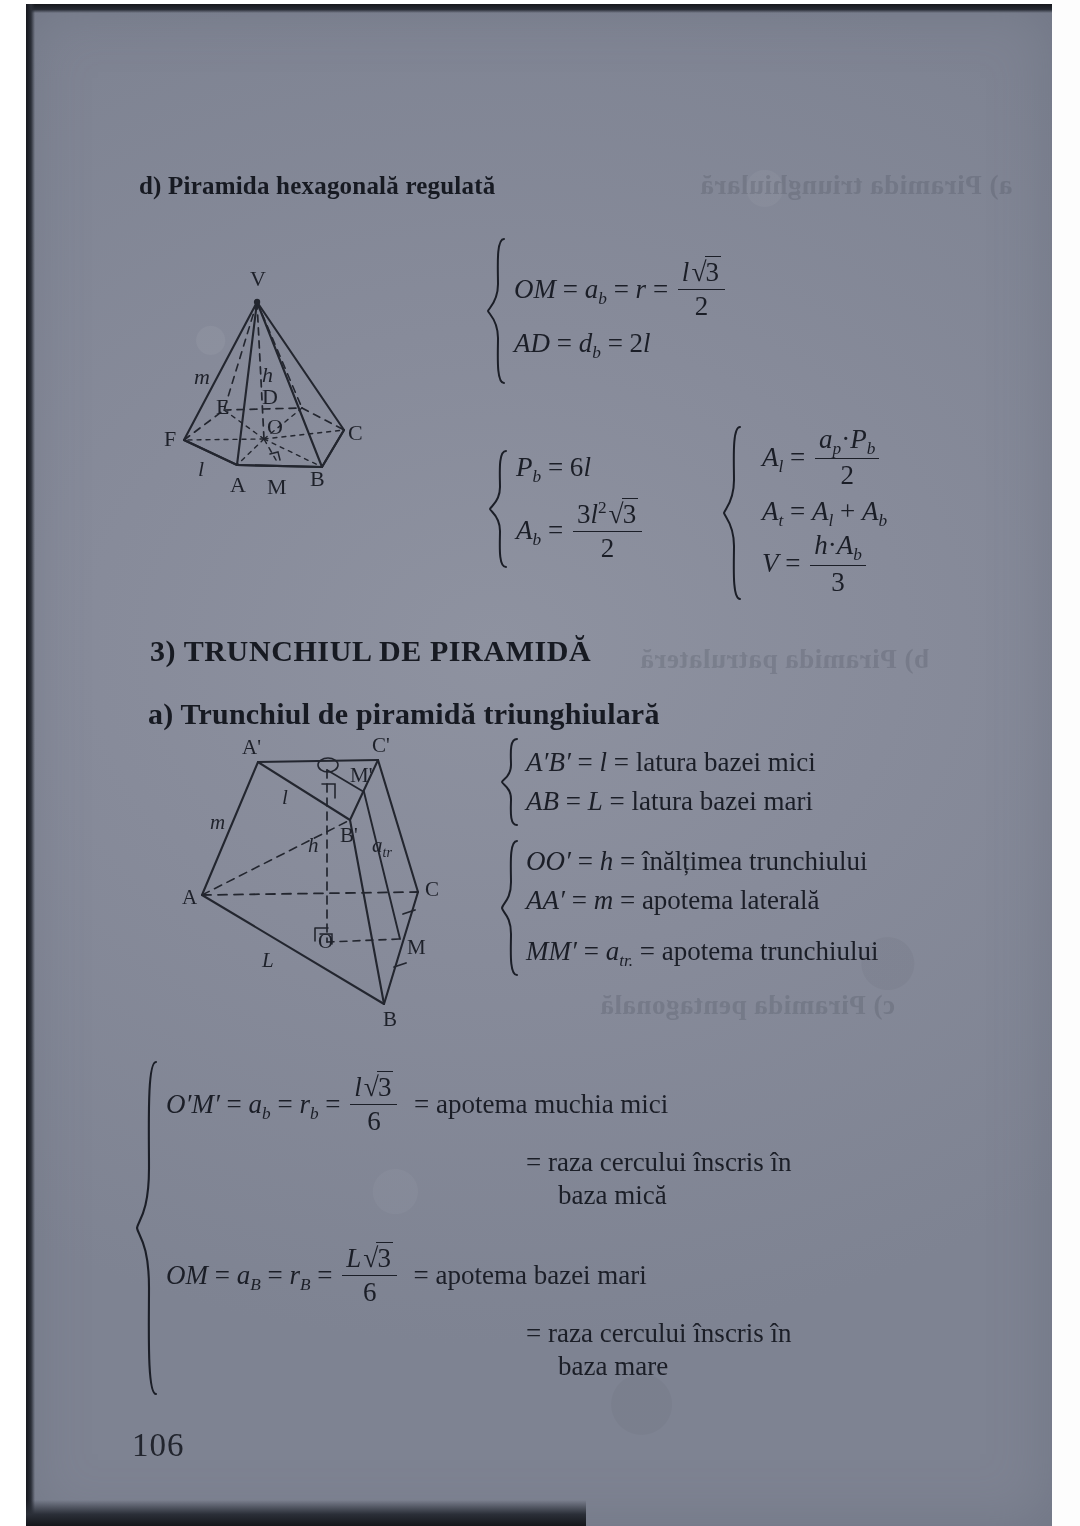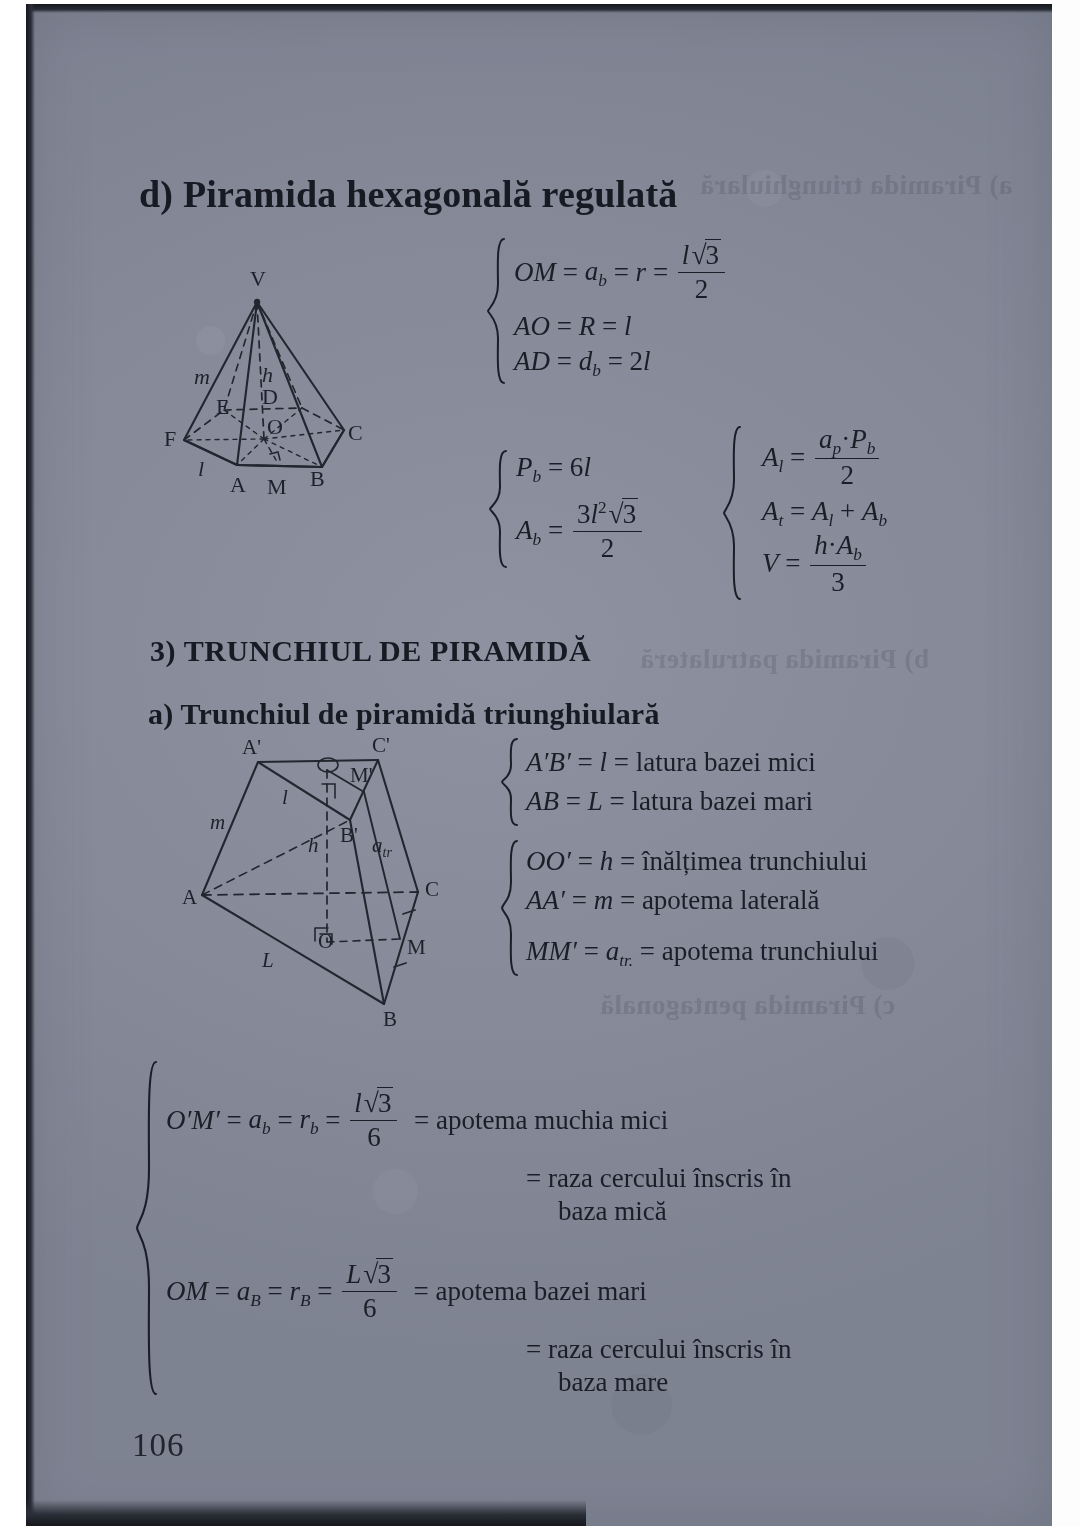--- a/index.html
+++ b/index.html
@@ -79,21 +79,21 @@
 
   
   .heading {
     position: absolute;
     font-family: "Liberation Serif", serif;
     font-weight: bold;
     color: #171a22;
     white-space: nowrap;
     letter-spacing: 0.2px;
   }
-  .h-d   { left: 139px; top: 172px; font-size: 38px; }
+  .h-d   { left: 139px; top: 172px; font-size: 25px; }
   .h-3   { left: 150px; top: 634px; font-size: 30px; letter-spacing: 0.6px;}
   .h-a   { left: 148px; top: 697px; font-size: 30px; }
 
   
   .math {
     font-family: "Liberation Serif", serif;
     color: #1b1e27;
     font-size: 27px;
     white-space: nowrap;
   }
@@ -260,23 +260,20 @@
     </svg>
   </div>
   <div class="rows">
     <div class="row math">
       <span class="it">OM</span> = <span class="it">a<span class="sub">b</span></span> =
       <span class="it">r</span> =
       <span class="frac">
         <span class="num"><span class="it">l</span><span class="rad"><span class="rsym">√</span><span class="rbody up">3</span></span></span>
         <span class="den up">2</span>
       </span>
-    </div>
-    <div class="row math" style="margin-top:4px;">
-      <span class="it">AO</span> = <span class="it">R</span> = <span class="it">l</span>
     </div>
     <div class="row math" style="margin-top:4px;">
       <span class="it">AD</span> = <span class="it">d<span class="sub">b</span></span> = 2<span class="it">l</span>
     </div>
   </div>
 </div>
 
 <div class="group" style="left:488px; top:448px;">
   <div class="brace">
     <svg width="22" height="122" viewBox="0 0 22 122">
@@ -409,21 +406,21 @@
     </div>
     <div class="row math" style="margin-top:8px;">
       <span class="it">AA′</span> = <span class="it">m</span> = <span class="up">apotema laterală</span>
     </div>
     <div class="row math" style="margin-top:20px;">
       <span class="it">MM′</span> = <span class="it">a<span class="sub">tr.</span></span> = <span class="up">apotema trunchiului</span>
     </div>
   </div>
 </div>
 
-<div class="group" style="left:134px; top:1058px;align-items:flex-end;">
+<div class="group" style="left:134px; top:1058px;">
   <div class="brace">
     <svg width="26" height="340" viewBox="0 0 26 340">
       <path d="M22 4 C13 4 15 70 15 110 C15 155 4 163 3 170 C4 177 15 185 15 230 C15 270 13 336 22 336" stroke="#1b1e27" stroke-width="2.1" fill="none" stroke-linecap="round"></path>
     </svg>
   </div>
   <div class="rows">
 
     <div class="row math">
       <span class="it">O′M′</span> = <span class="it">a<span class="sub">b</span></span> =
       <span class="it">r<span class="sub">b</span></span> =

